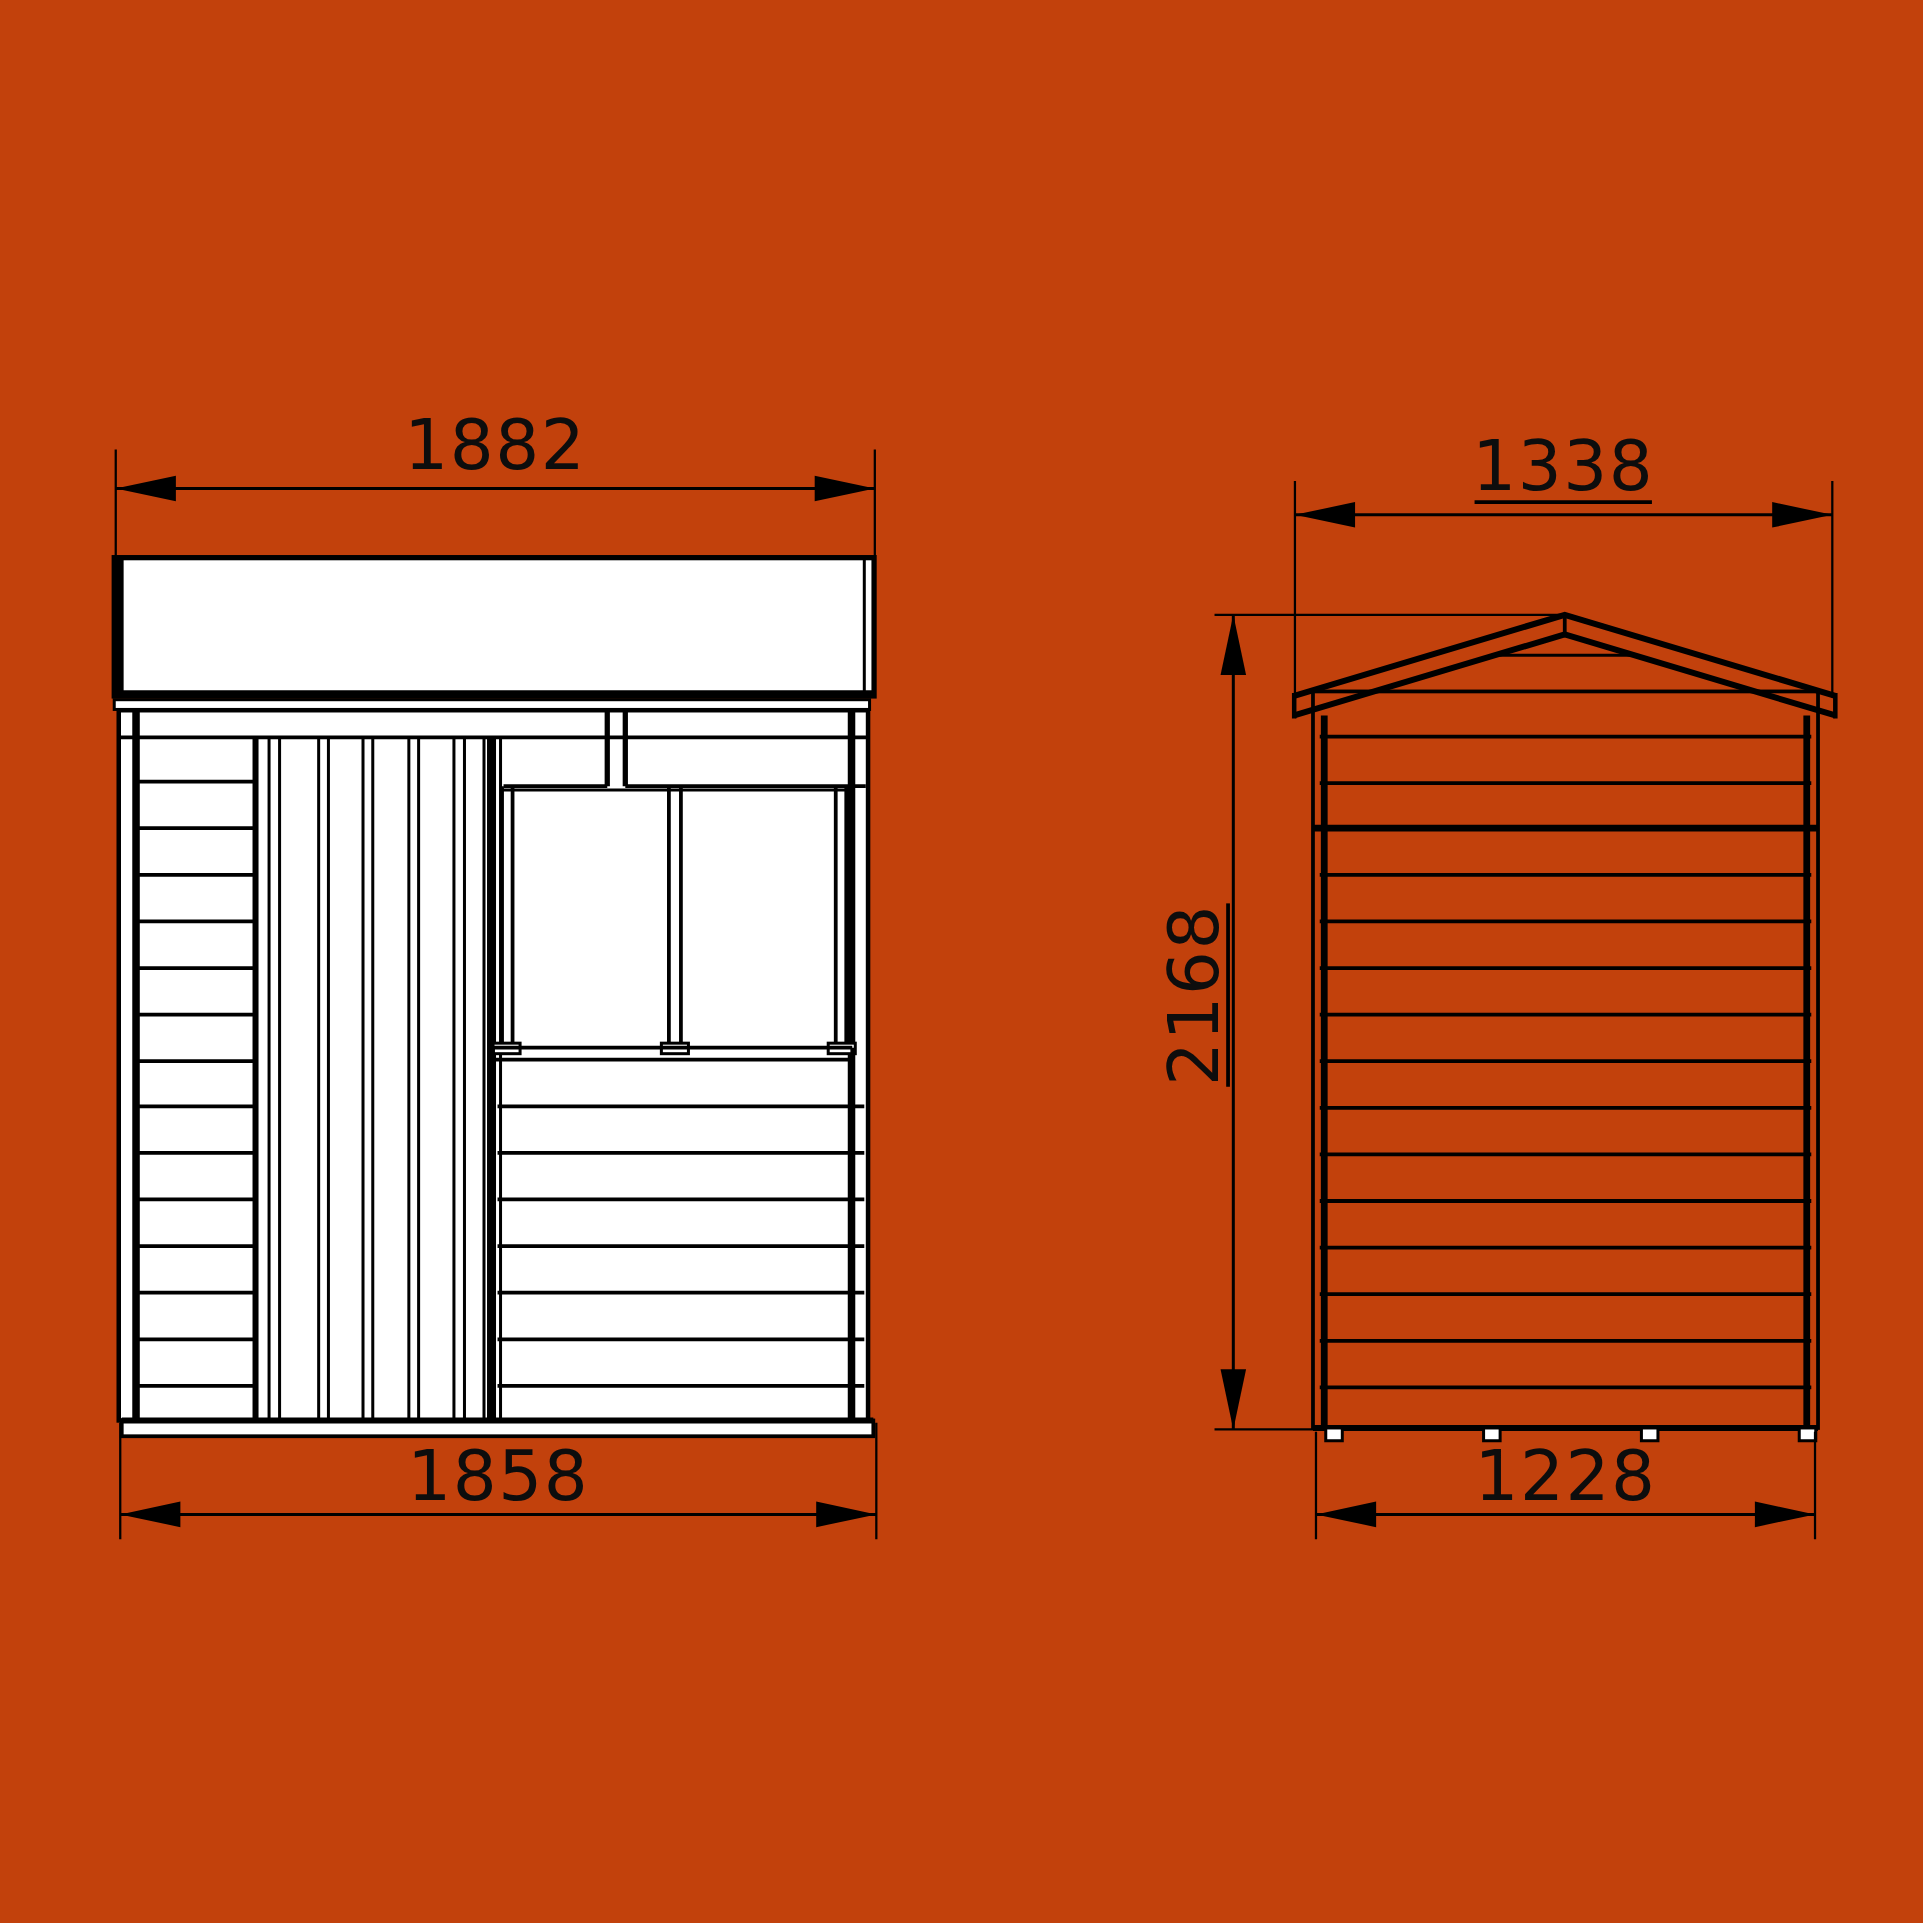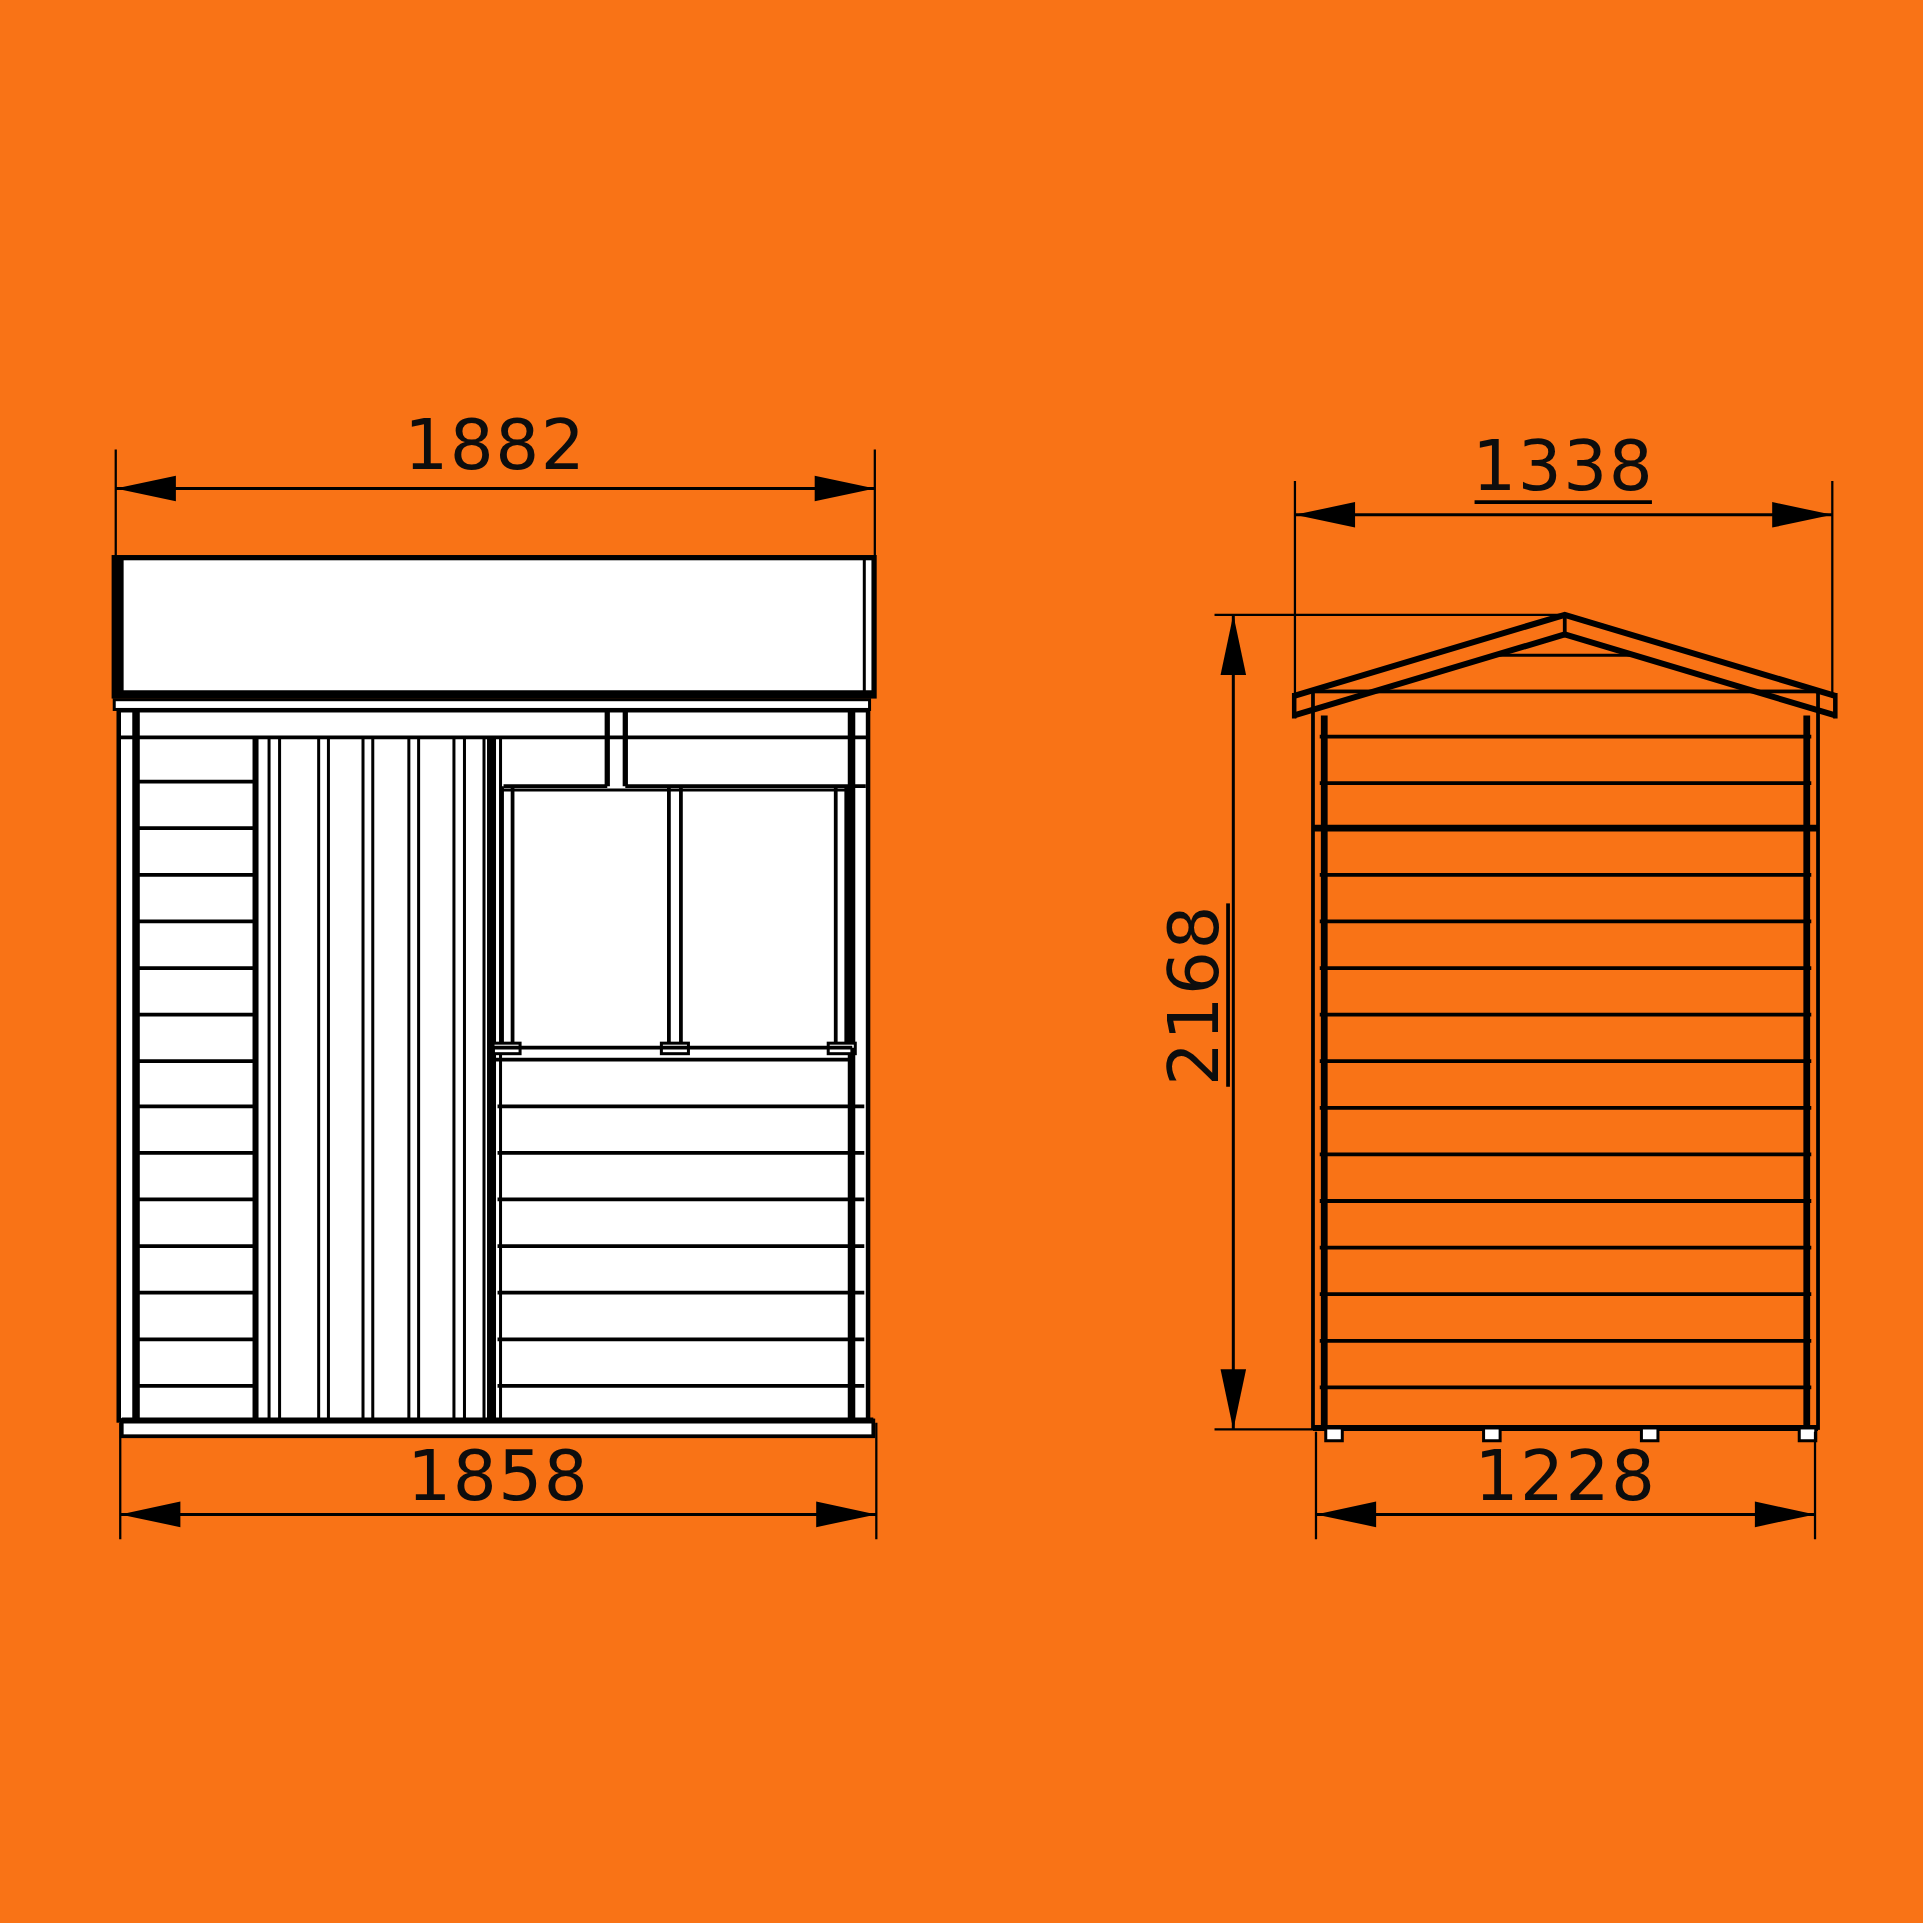--- a/index.html
+++ b/index.html
@@ -1,16 +1,16 @@
 <!DOCTYPE html>
 <html style="font-size:12px"><head>
 <meta charset="utf-8">
 <style>
   html,body{margin:0;padding:0;background:#ffffff;}
-  .page{position:relative;width:1924px;height:1924px;background:#f97316;overflow:hidden;
+  .page{position:relative;width:1924px;height:1924px;background:#c2410c;overflow:hidden;
         font-family:"DejaVu Sans","Liberation Sans",sans-serif;}
   svg{display:block}
   .dim-text{font-size:92px;fill:#0d0d0d;letter-spacing:2px;}
   .ln{stroke:#000;fill:none;}
   .fillw{fill:#fff;stroke:#000;}
   .arrow{fill:#000;stroke:none;}
 </style>
 </head>
 <body>
 

